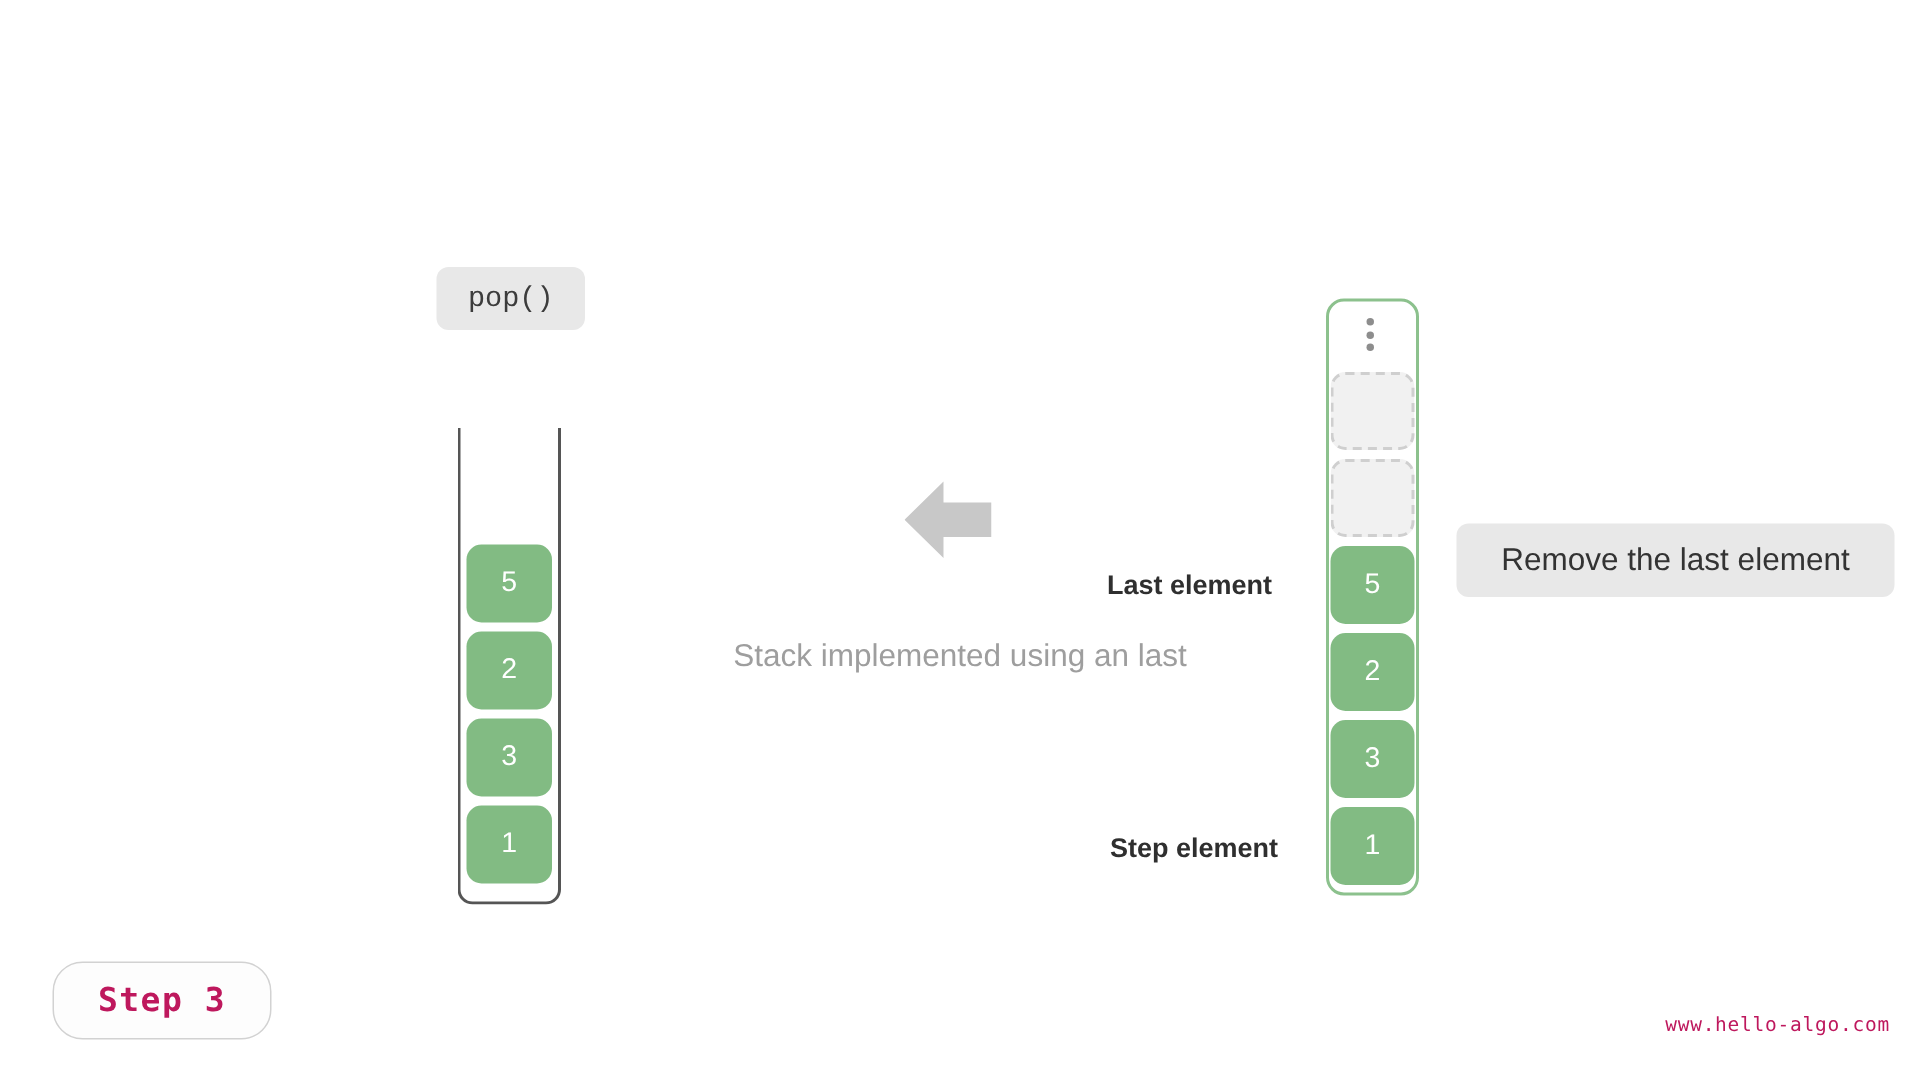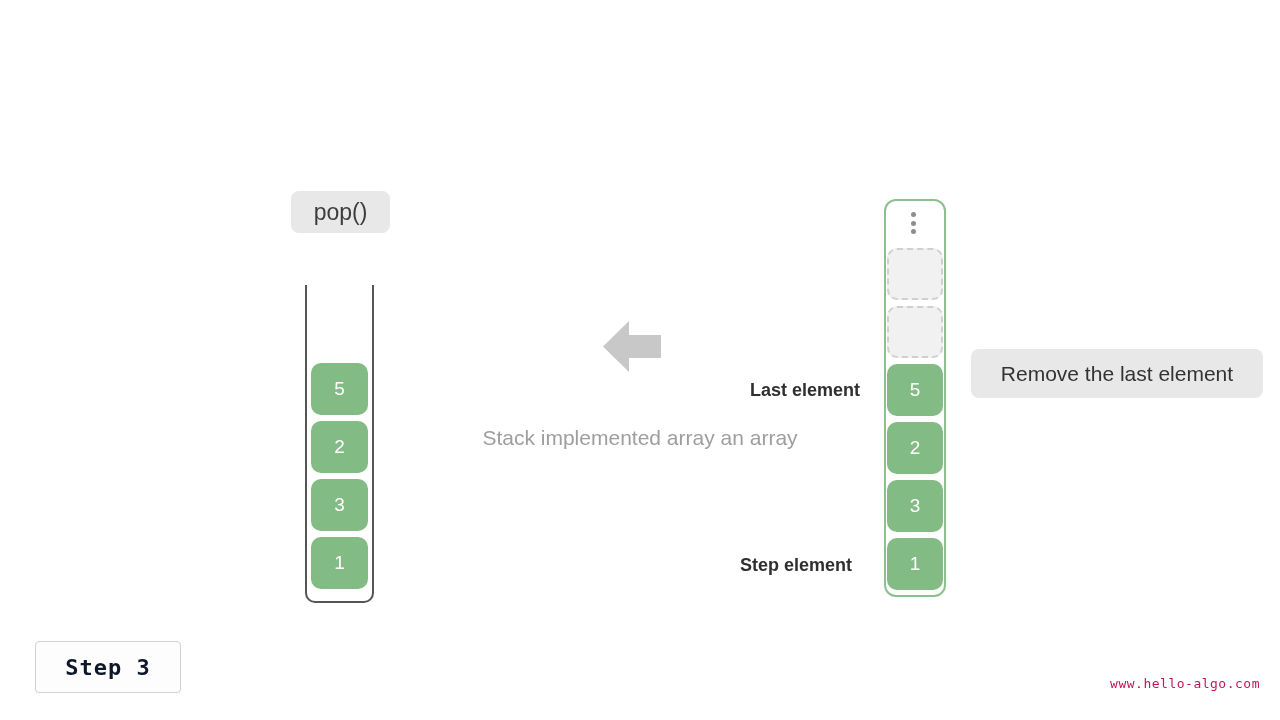--- a/index.html
+++ b/index.html
@@ -25,54 +25,53 @@
     align-items: center;
     justify-content: center;
     color: #3b3b3b;
     box-sizing: border-box;
   }
   #op-chip {
     left: 291px;
     top: 178px;
     width: 99px;
     height: 42px;
-    font-family: Liberation Sans, sans-serif;
-    font-size: 23px;
+    font-family: Liberation Mono, monospace;
+    font-size: 19px;
     letter-spacing: 0px;
     color: #3c3c3c;
-    margin-top: 13px;
   }
   #note-chip {
     left: 971px;
     top: 309px;
     width: 292px;
     height: 49px;
     font-size: 21px;
     color: #333333;
     font-weight: 400;
     margin-top: 40px;
   }
 
   
   #step-badge {
     position: absolute;
     left: 35px;
     top: 641px;
     width: 146px;
     height: 52px;
     border: 1px solid #d2d2d2;
-    border-radius: 4px;
+    border-radius: 20px;
     background: #fdfdfd;
     display: flex;
     align-items: center;
     justify-content: center;
     font-family: "DejaVu Sans Mono", "Liberation Mono", monospace;
     font-size: 22px;
     font-weight: bold;
-    color: #0f172a;
+    color: #be185d;
     letter-spacing: 1px;
     box-sizing: border-box;
   }
 
   
   #watermark {
     position: absolute;
     right: 20px;
     top: 676px;
     font-family: "DejaVu Sans Mono", "Liberation Mono", monospace;
@@ -94,21 +93,21 @@
 
   
   .annot {
     position: absolute;
     font-size: 18px;
     font-weight: bold;
     color: #2f2f2f;
     text-align: right;
     white-space: nowrap;
   }
-  #annot-last  { left: 600px; top: 380px; width: 260px; }
+  #annot-last  { left: 588px; top: 380px; width: 260px; }
   #annot-first { left: 592px; top: 555px; width: 260px; }
 
   
   #stack-container {
     position: absolute;
     left: 305px;
     top: 285px;
     width: 69px;
     height: 318px;
     border-left: 2px solid #555555;
@@ -215,21 +214,21 @@
   </div>
   <div class="cell filled">
     <span>1</span>
   </div>
 </div>
 
 <svg id="arrow-left" viewBox="0 0 58 53">
   <polygon points="0,26.5 26,1 26,15 58,15 58,38 26,38 26,52" fill="#c8c8c8"></polygon>
 </svg>
 
-<div id="caption">Stack implemented array an array</div>
+<div id="caption">Stack implemented using an last</div>
 
 <div class="annot" id="annot-last">Last element</div>
 <div class="annot" id="annot-first">Step element</div>
 
 <div id="array-frame"></div>
 <div id="ellipsis-dots">
   <i></i>
   <i></i>
   <i></i>
 </div>

